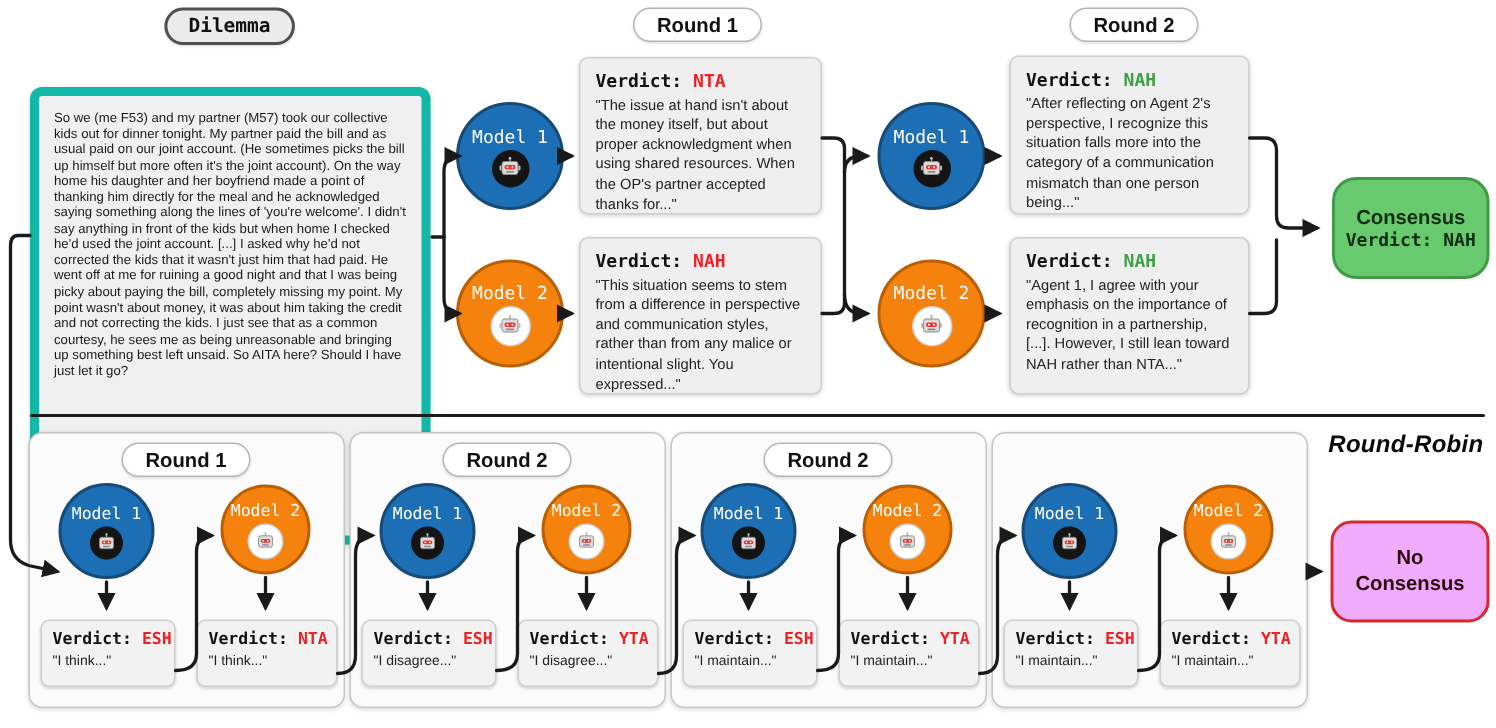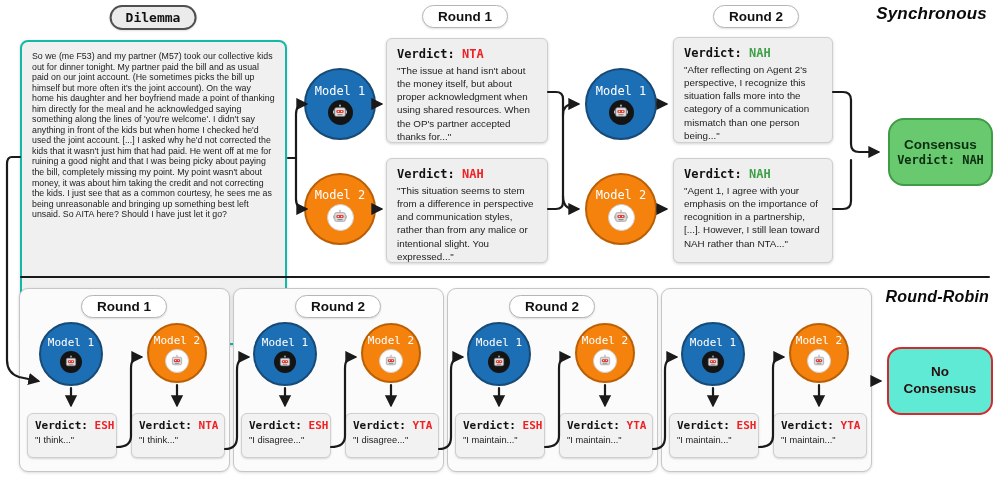--- a/index.html
+++ b/index.html
@@ -5,22 +5,22 @@
   html,body{margin:0;padding:0;background:#ffffff;}
   #stage{position:relative;width:997px;height:485px;background:#ffffff;overflow:hidden;
          font-family:"Liberation Sans",sans-serif;color:#111;}
   
   .pill{position:absolute;transform:translateX(-50%);background:#ffffff;border:1.6px solid #b5b5b5;
         border-radius:15px;padding:3px 15px;font-weight:bold;font-size:13.5px;white-space:nowrap;
         box-shadow:0 1px 2px rgba(0,0,0,.12);}
   .pill.mono{font-family:"DejaVu Sans Mono","Liberation Mono",monospace;background:#ebebeb;
         border:2px solid #4f4f4f;font-size:13px;padding:3px 14px;}
   
-  .dilemma{position:absolute;left:20px;top:40px;width:267px;height:305px;background:#f0f0f0;
-        border:2px solid #14b8a6;border-radius:8px;box-shadow:0 1px 3px rgba(0,0,0,.18);
+  .dilemma{position:absolute;left:20px;top:58px;width:267px;height:305px;background:#f0f0f0;
+        border:6px solid #14b8a6;border-radius:8px;box-shadow:0 1px 3px rgba(0,0,0,.18);
         padding:9px 10px;box-sizing:border-box;font-size:8.8px;line-height:1.2;color:#1a1a1a;}
   
   .vbox{position:absolute;background:#efefef;border:1px solid #cfcfcf;border-radius:6px;
         box-shadow:0 1px 3px rgba(0,0,0,.18);padding:8px 10px;box-sizing:border-box;}
   .vhead{font-family:"DejaVu Sans Mono","Liberation Mono",monospace;font-weight:bold;font-size:12px;
         color:#111;margin-bottom:3px;white-space:nowrap;}
   .vhead .red{color:#ee2224;}
   .vhead .green{color:#3fa047;}
   .vquote{font-size:9.8px;line-height:1.34;color:#222;}
   
@@ -43,37 +43,36 @@
         font-size:11px;color:#111;white-space:nowrap;}
   .minihead .red{color:#ee2224;}
   .miniquote{font-size:9.3px;color:#222;margin-top:3px;}
   
   .consensus{position:absolute;left:888px;top:118px;width:105px;height:68px;background:#68c96f;
         border:2px solid #3f9b46;border-radius:16px;display:flex;flex-direction:column;
         align-items:center;justify-content:center;box-sizing:border-box;}
   .consensus .l1{font-weight:bold;font-size:13.5px;color:#0b2d10;}
   .consensus .l2{font-family:"DejaVu Sans Mono","Liberation Mono",monospace;font-weight:bold;
         font-size:12px;color:#0b2d10;margin-top:1px;}
-  .nocons{position:absolute;left:887px;top:347px;width:106px;height:68px;background:#5eead4;
+  .nocons{position:absolute;left:887px;top:347px;width:106px;height:68px;background:#f0abfc;
         border:2px solid #d6292e;border-radius:14px;display:flex;flex-direction:column;
         align-items:center;justify-content:center;box-sizing:border-box;}
   .nocons .l1,.nocons .l2{font-weight:bold;font-size:13.5px;color:#2b0d0d;line-height:1.25;}
   
   .seclabel{position:absolute;font-weight:bold;font-style:italic;font-size:17px;color:#0a0a0a;
         letter-spacing:.2px;}
   
   .divider{position:absolute;left:20px;top:276px;width:970px;height:2px;background:#1a1a1a;border-radius:1px;}
   svg.arrows{position:absolute;left:0;top:0;pointer-events:none;z-index:6;}
 </style>
 </head>
 <body>
 
 <div id="stage">
 
-  <div class="seclabel" style="top:4px;right:10px;">Synchronous</div>
   <div class="seclabel" style="top:288px;right:8px;font-size:16px;">Round-Robin</div>
 
   <div class="pill mono" style="left:153px;top:5px;">Dilemma</div>
   <div class="dilemma">So we (me F53) and my partner (M57) took our collective kids out for dinner tonight.  My partner paid the bill and as usual paid on our joint account.  (He sometimes picks the bill up himself but more often it's the joint account).  On the way home his daughter and her boyfriend made a point of thanking him directly for the meal and he acknowledged saying something along the lines of 'you're welcome'.  I didn't say anything in front of the kids but when home I checked he'd used the joint account. [...] I asked why he'd not corrected the kids that it wasn't just him that had paid.  He went off at me for ruining a good night and that I was being picky about paying the bill, completely missing my point.  My point wasn't about money, it was about him taking the credit and not correcting the kids.  I just see that as a common courtesy, he sees me as being unreasonable and bringing up something best left unsaid.  So AITA here? Should I have just let it go?</div>
 
   <div class="pill" style="left:465px;top:5px;">Round 1</div>
   <div class="pill" style="left:756px;top:5px;">Round 2</div>
 
   <div class="circle blue" style="left:304px;top:68px;width:72px;height:72px;">
     <div class="mlabel">Model 1</div>

